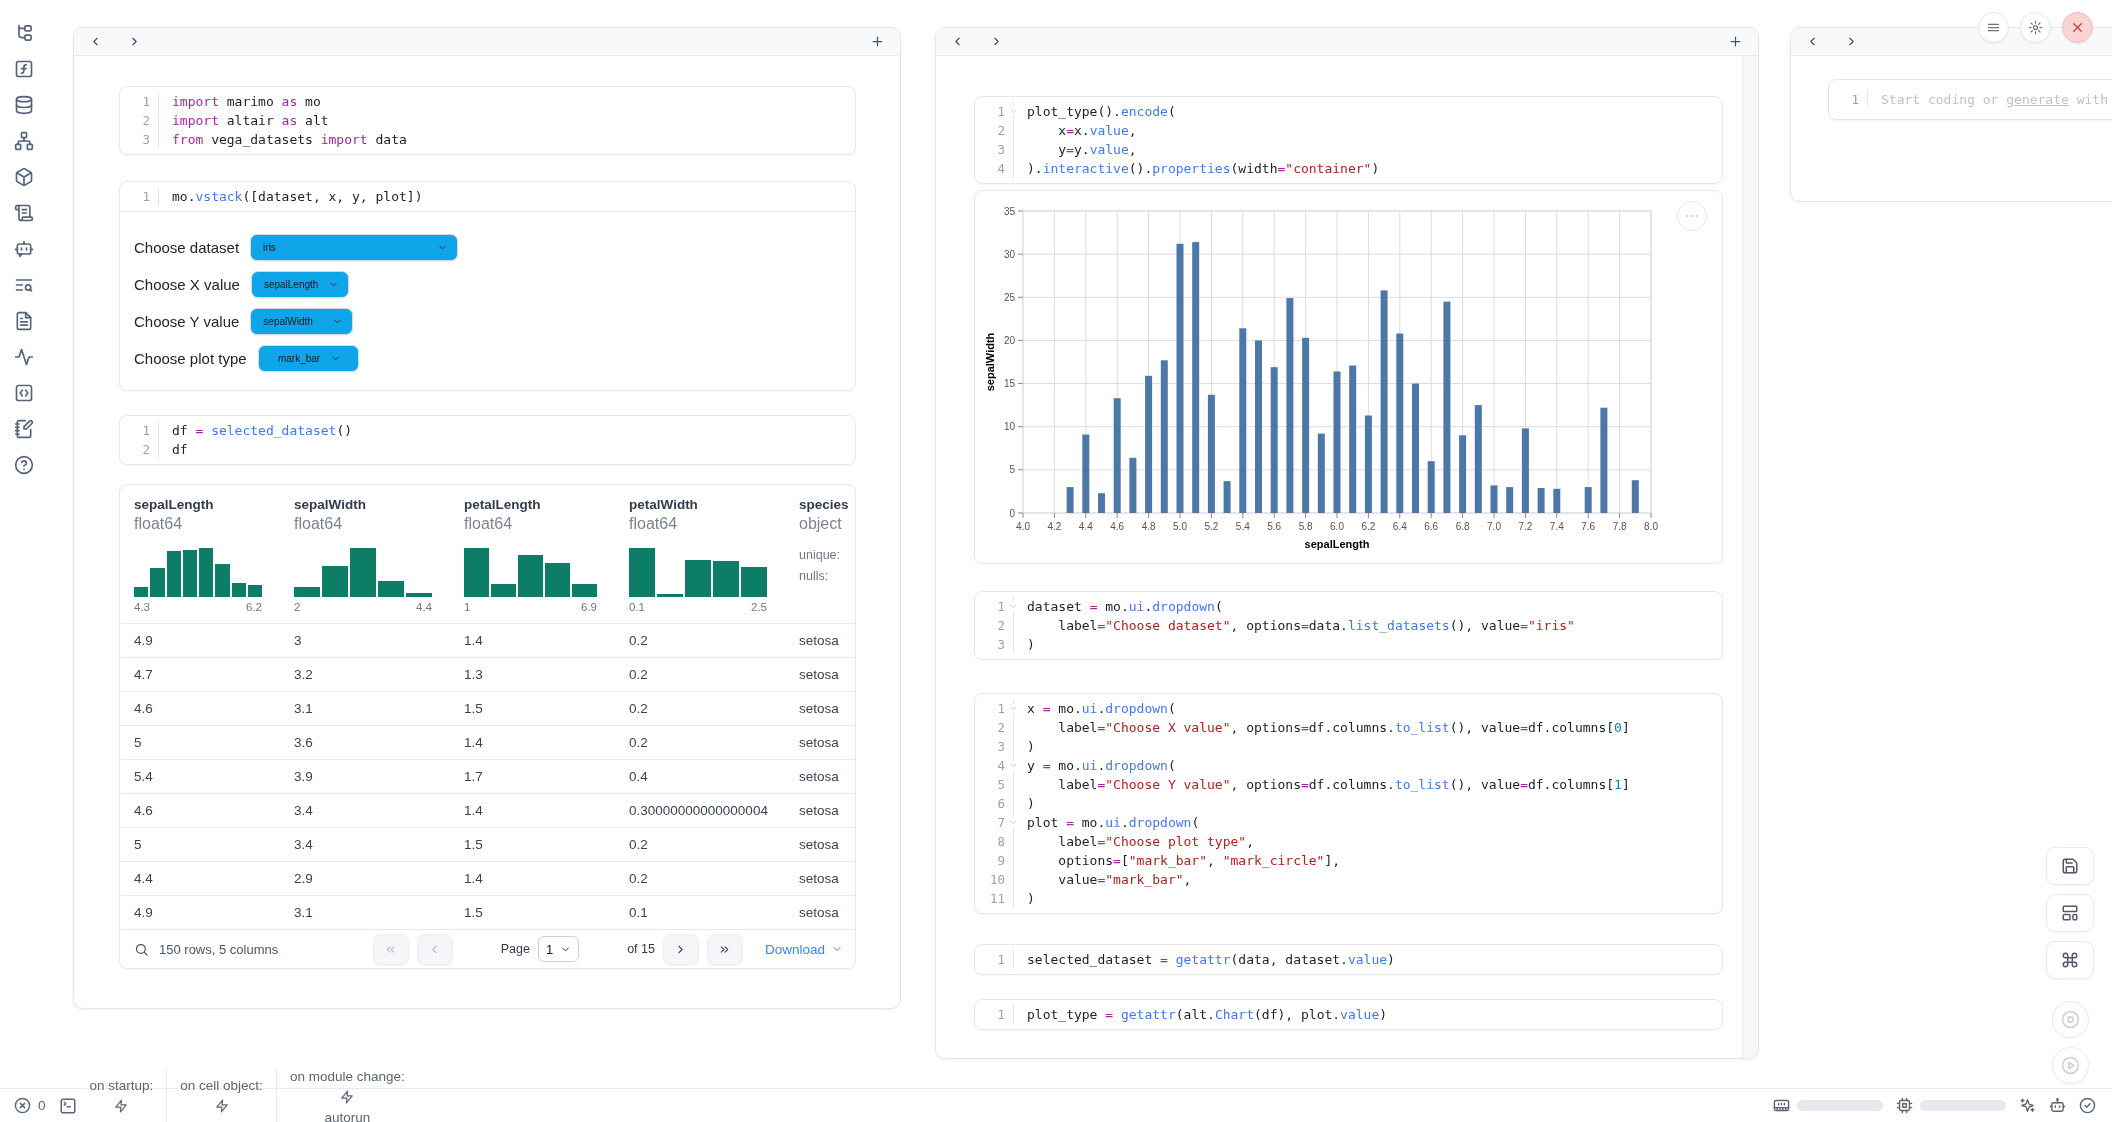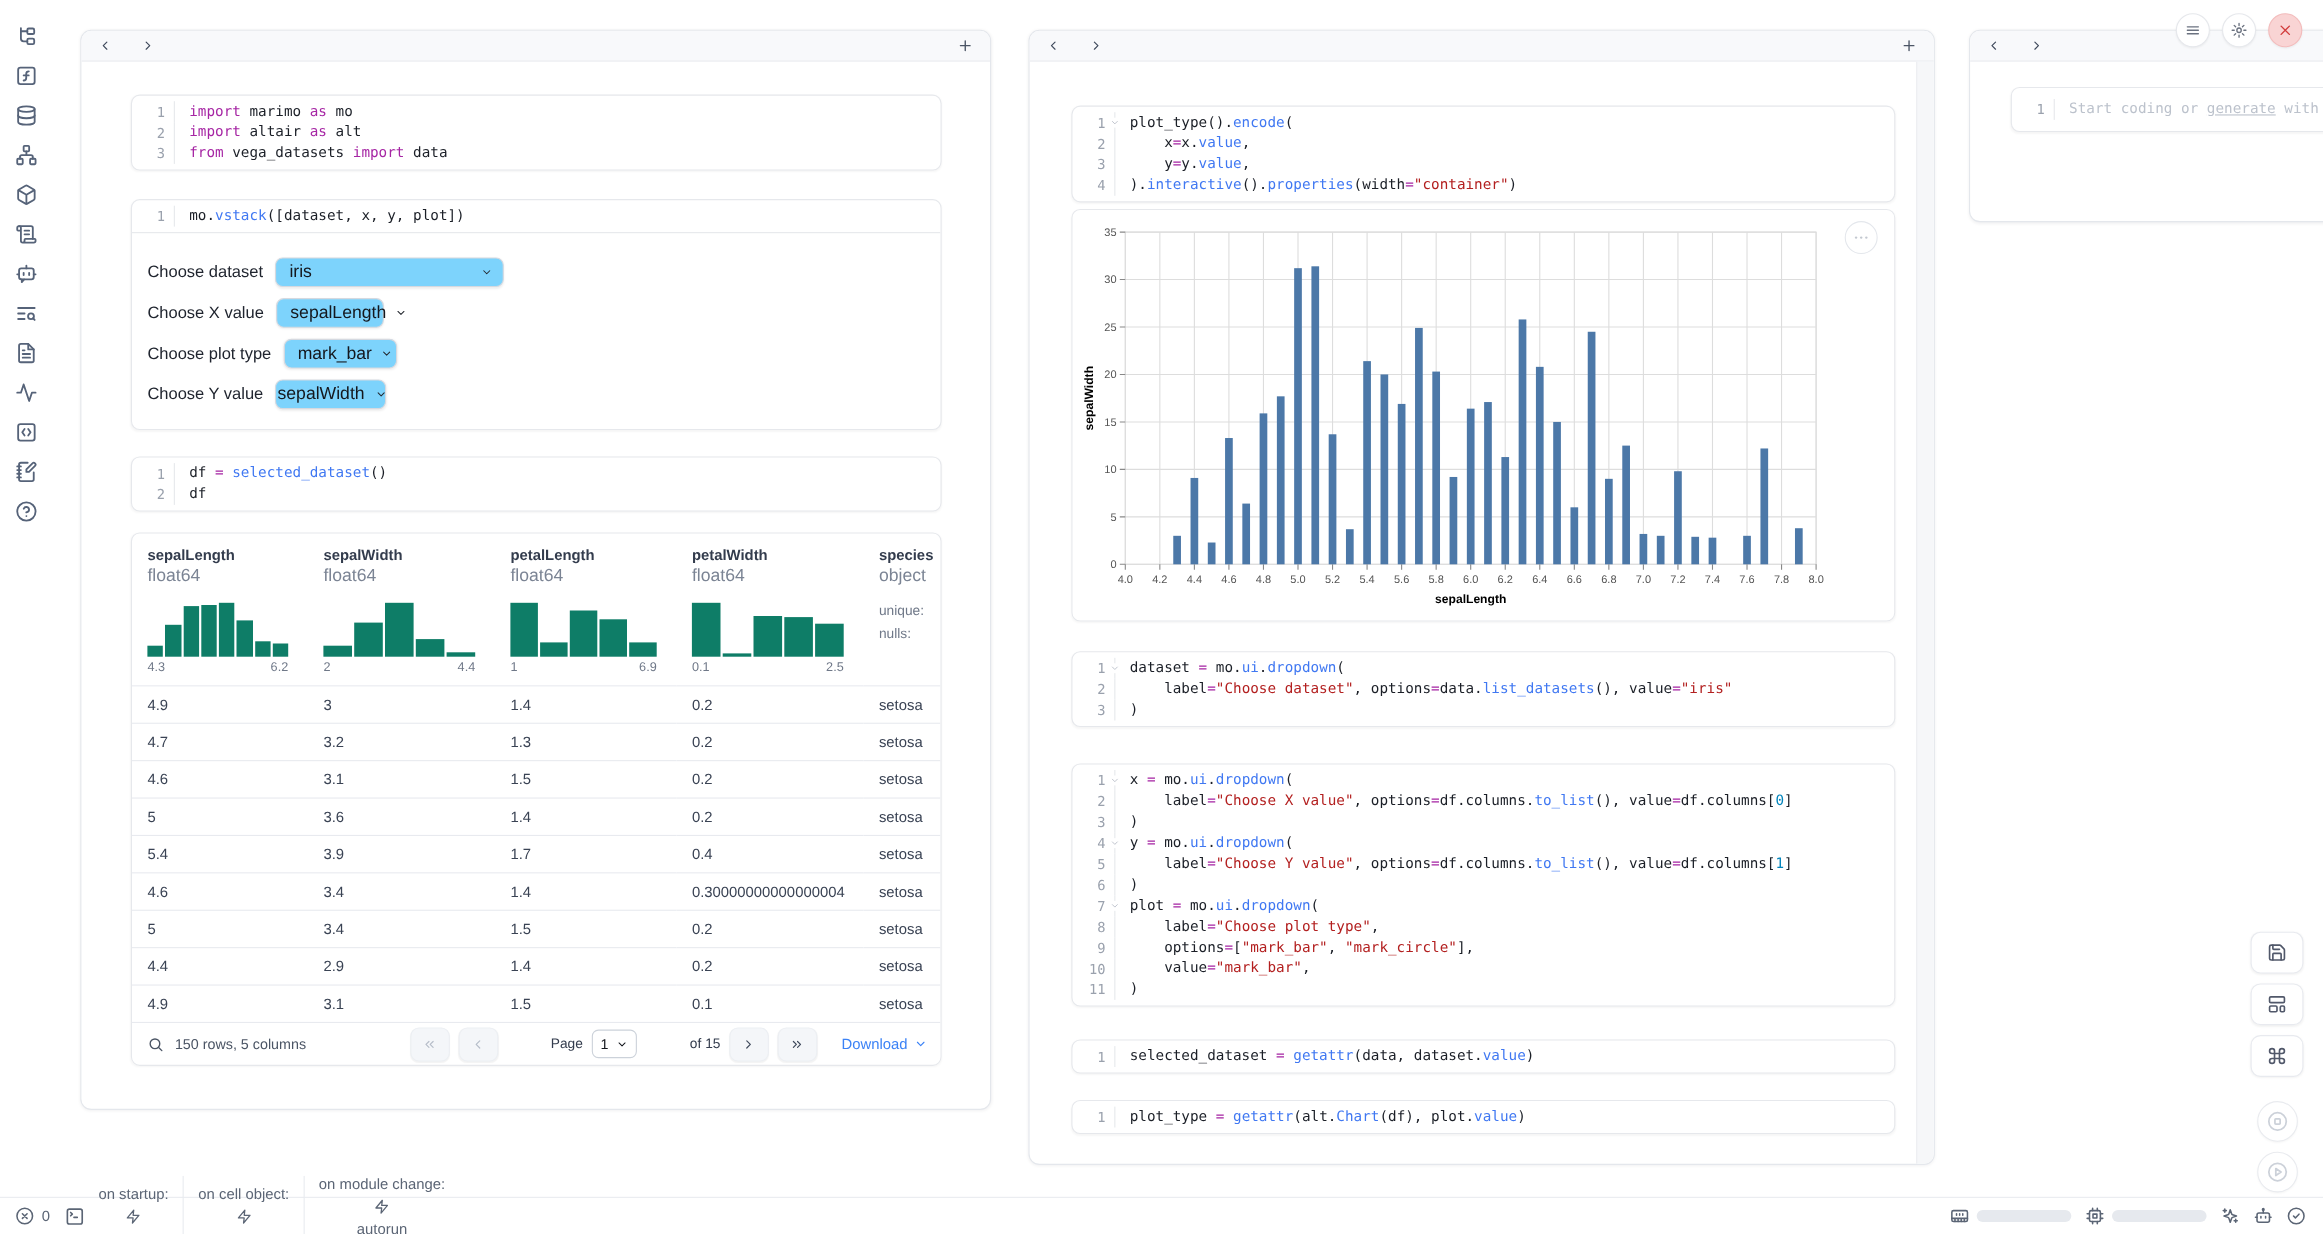--- a/index.html
+++ b/index.html
@@ -41,22 +41,22 @@
   .cc{padding-left:13px;overflow:hidden;}
   .c-p{color:#1b1f27;} .c-k{color:#a626a4;} .c-f{color:#4078f2;} .c-s{color:#b32020;}
   .c-n{color:#0184bc;} .c-o{color:#a626a4;}
   .placeholder{color:#bcc2cc;}
   .placeholder .u{text-decoration:underline;}
 
   
   .cell-output{border-top:1px solid #e6e8ec;padding:12px 14px 18px;}
   .control-row{display:flex;align-items:center;gap:11px;margin-top:10px;height:27px;font-size:15px;color:#20252f;}
   .select{display:inline-flex;align-items:center;justify-content:space-between;border:1px solid #d5d9e0;
-          border-radius:7px;background:#7dd3fc;box-shadow:0 1px 2px rgba(0,0,0,.07);height:27px;
-          padding:0 9px 0 12px;font-size:16px;color:#14171d;gap:8px;cursor:pointer;box-sizing:border-box;}
+          border-radius:7px;background:#0ea5e9;box-shadow:0 1px 2px rgba(0,0,0,.07);height:27px;
+          padding:0 9px 0 12px;font-size:10px;color:#14171d;gap:8px;cursor:pointer;box-sizing:border-box;}
   .select .chev{width:11px;height:11px;color:#23272e;}
   .controls .control-row:nth-child(1) .select{width:208px;}
   .controls .control-row:nth-child(2) .select{width:98px;}
   .controls .control-row:nth-child(3) .select{width:103px;}
   .controls .control-row:nth-child(4) .select{width:101px;justify-content:center;gap:10px;}
 
   
   .table-box{border:1px solid #e6e8ec;border-radius:8px;margin-top:19px;overflow:hidden;
              box-shadow:0 1px 2px rgba(0,0,0,.04);}
   .tbl-clip{overflow:hidden;}
@@ -271,34 +271,34 @@
             <span class="select">
               <span>sepalLength</span>
               <span class="icon chev">
                 <svg viewBox="0 0 24 24" fill="none" stroke="currentColor" stroke-width="2" stroke-linecap="round" stroke-linejoin="round">
                   <path d="m6 9 6 6 6-6"></path>
                 </svg>
               </span>
             </span>
           </div>
           <div class="control-row">
-            <span>Choose plot type</span>
+            <span>Choose Y value</span>
             <span class="select">
-              <span>mark_bar</span>
+              <span>sepalWidth</span>
               <span class="icon chev">
                 <svg viewBox="0 0 24 24" fill="none" stroke="currentColor" stroke-width="2" stroke-linecap="round" stroke-linejoin="round">
                   <path d="m6 9 6 6 6-6"></path>
                 </svg>
               </span>
             </span>
           </div>
           <div class="control-row">
-            <span>Choose Y value</span>
+            <span>Choose plot type</span>
             <span class="select">
-              <span>sepalWidth</span>
+              <span>mark_bar</span>
               <span class="icon chev">
                 <svg viewBox="0 0 24 24" fill="none" stroke="currentColor" stroke-width="2" stroke-linecap="round" stroke-linejoin="round">
                   <path d="m6 9 6 6 6-6"></path>
                 </svg>
               </span>
             </span>
           </div>
         </div>
     </div>
     <div class="code-box mt24">

